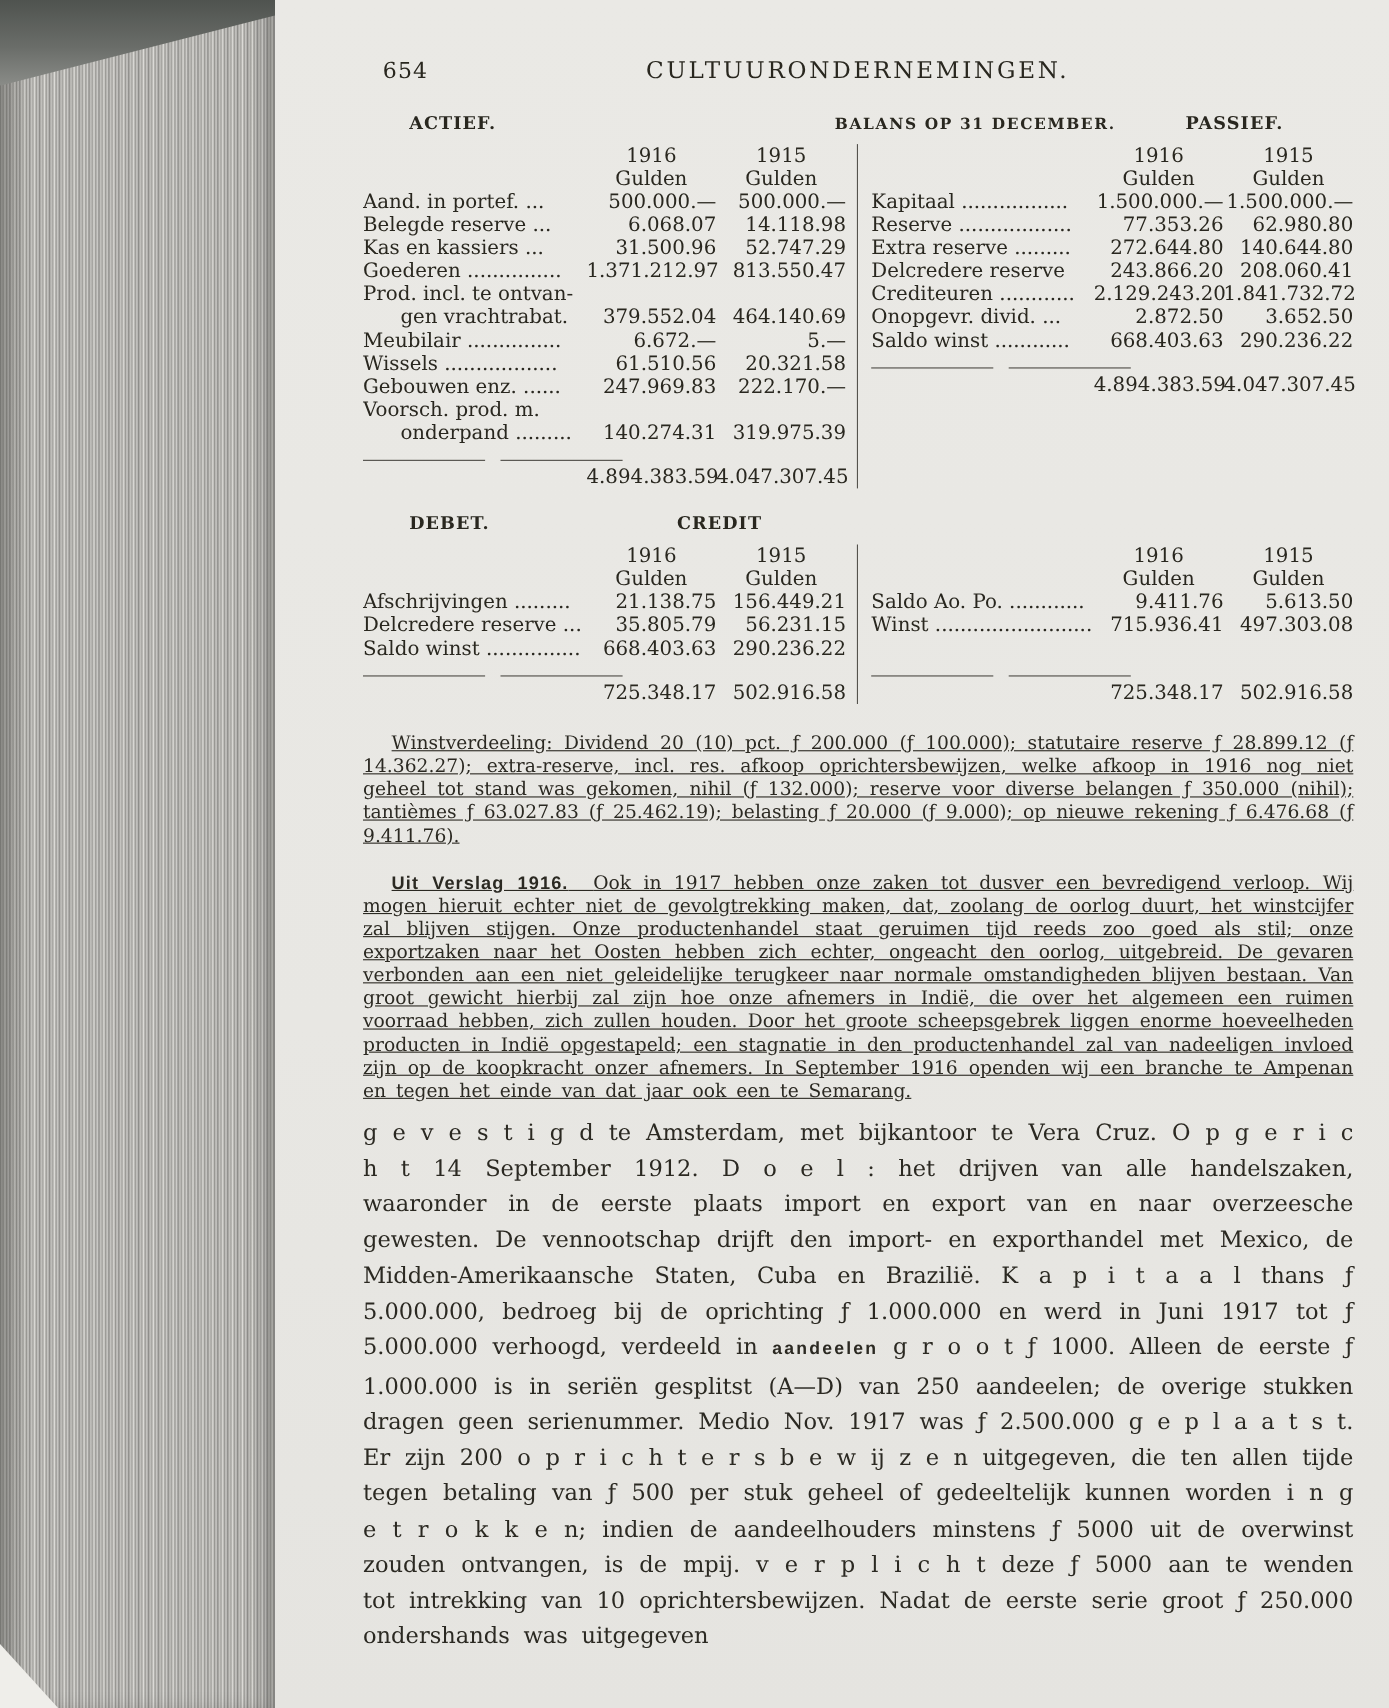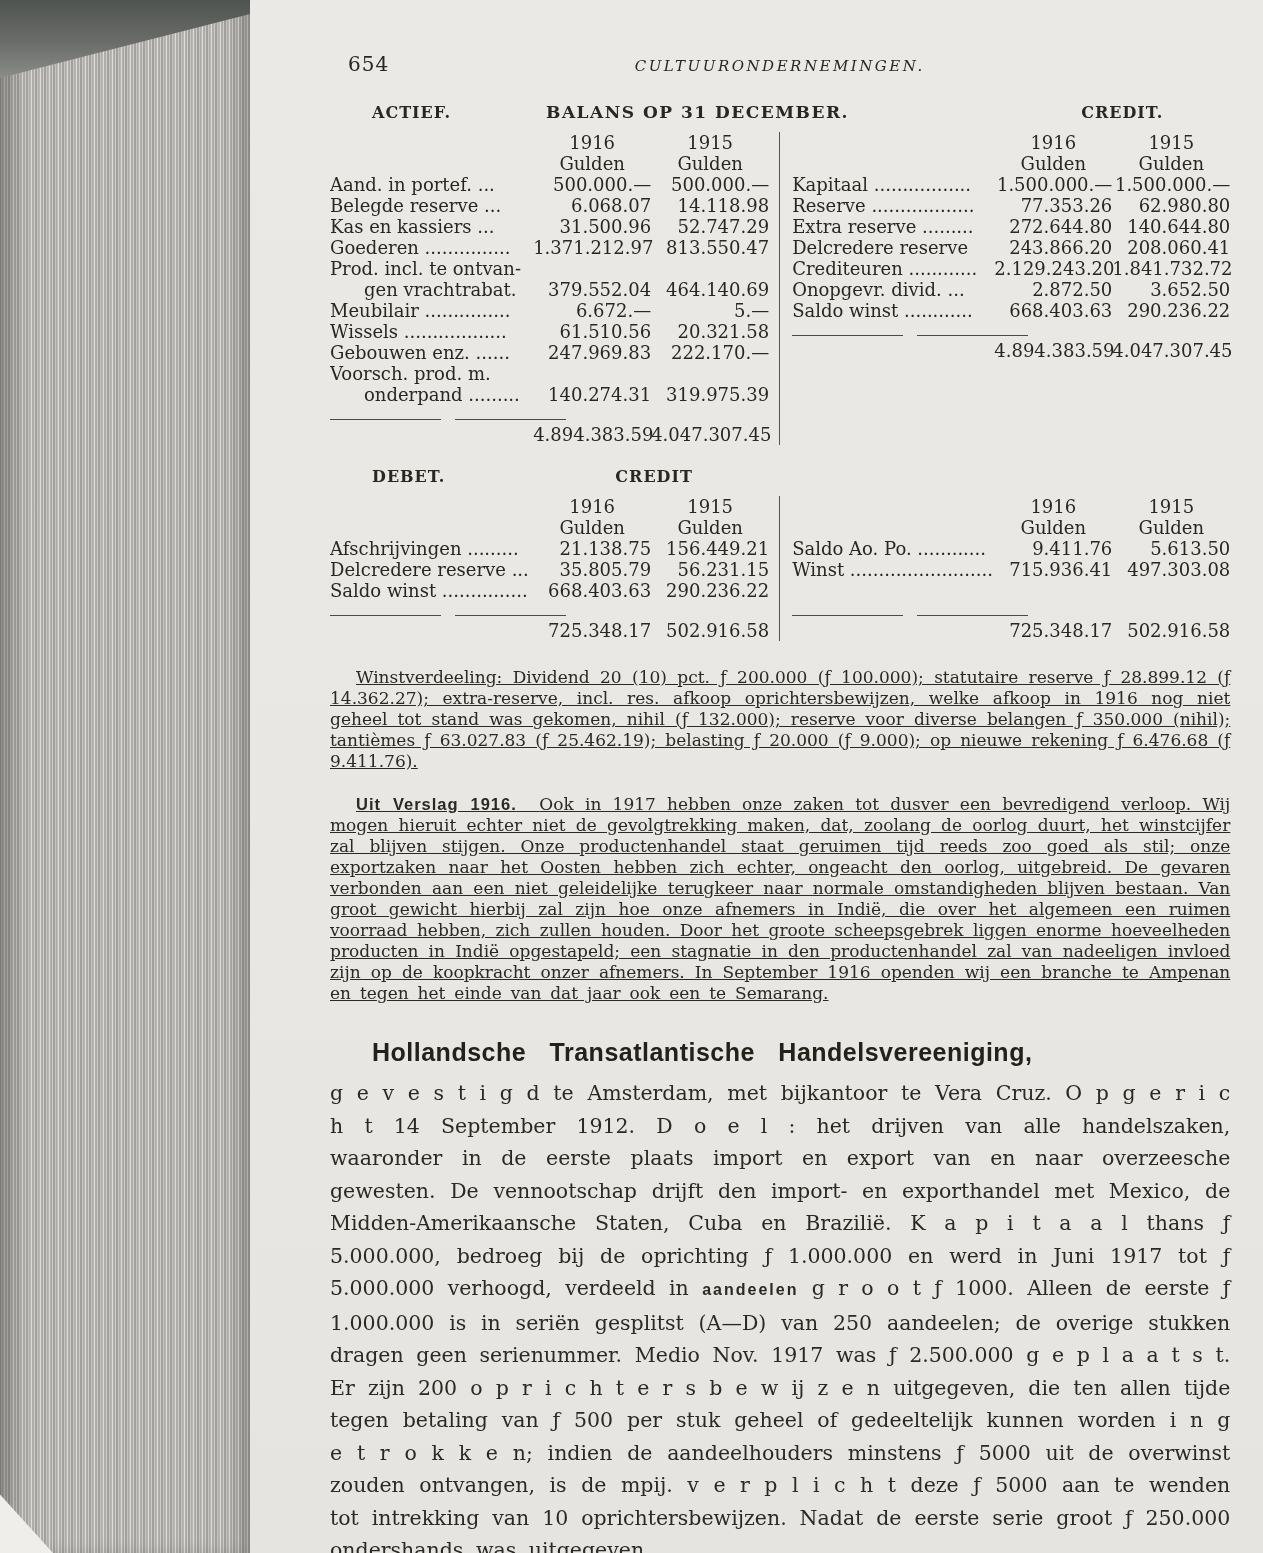--- a/index.html
+++ b/index.html
@@ -35,27 +35,27 @@
   
   .page {
     flex:1; height:100%;
     background:linear-gradient(180deg,#eae9e5 0%, #e8e7e3 60%, #e5e4e0 100%);
     padding:52px 48px 0 80px;
   }
 
   .page-head { display:flex; align-items:baseline;margin-left:18px; }
   .page-num { font-size:20px; letter-spacing:1px; }
   .running-title {
-    flex:1; text-align:center; font-style:italic; font-size:15px;
+    flex:1; text-align:center; font-size:21px;
     letter-spacing:2.5px; padding-right:60px;
   }
 
   .section-titles { display:flex; align-items:baseline; margin-top:26px; font-weight:bold; }
   .section-titles .lbl-left  { width:24%; padding-left:42px; font-size:16px; letter-spacing:1px; }
-  .section-titles .lbl-mid   { flex:1; text-align:left; font-size:17px; letter-spacing:1.5px; }
+  .section-titles .lbl-mid   { flex:1; text-align:right; font-size:14px; letter-spacing:1.5px; }
   .section-titles .lbl-right { width:24%; text-align:center; font-size:16px; letter-spacing:1px; }
 
   .fin-table { display:flex; margin-top:10px; font-size:18px; }
   .half { width:50%; }
   .half.left  { border-right:1.5px solid #55534d; padding-right:10px; }
   .half.right { padding-left:12px; }
   .frow { display:flex; line-height:21px; }
   .flabel { flex:1; white-space:nowrap; overflow:hidden; }
   .flabel.indent { padding-left:34px; }
   .fval { width:118px; text-align:right; white-space:nowrap; flex-shrink:0; }
@@ -99,21 +99,21 @@
 <div class="page">
 
   <div class="page-head">
     <span class="page-num">654</span>
     <span class="running-title">CULTUURONDERNEMINGEN.</span>
   </div>
 
   <div class="section-titles">
     <span class="lbl-left">ACTIEF.</span>
     <span class="lbl-mid">BALANS OP 31 DECEMBER.</span>
-    <span class="lbl-right">CREDIT.</span>
+    <span class="lbl-right">PASSIEF.</span>
   </div>
 
   <div class="fin-table">
     <div class="half left">
       <div class="frow fhead">
         <span class="flabel"></span>
         <span class="fval">1916</span>
         <span class="fval">1915</span>
       </div>
       <div class="frow fhead">
@@ -324,17 +324,16 @@
           <span class="fval">725.348.17</span>
           <span class="fval">502.916.58</span>
         </div>
     </div>
   </div>
 
   <p class="para">Winstverdeeling:  Dividend 20 (10) pct. ƒ 200.000 (ƒ 100.000); statutaire reserve ƒ 28.899.12 (ƒ 14.362.27); extra-reserve, incl. res. afkoop oprichtersbewijzen, welke afkoop in 1916 nog niet geheel tot stand was gekomen, nihil (ƒ 132.000); reserve voor diverse belangen ƒ 350.000 (nihil); tantièmes ƒ 63.027.83 (ƒ 25.462.19); belasting ƒ 20.000 (ƒ 9.000); op nieuwe rekening ƒ 6.476.68 (ƒ 9.411.76).</p>
 
   <p class="para verslag"><span class="lead-bold">Uit Verslag 1916.</span>&nbsp; <span>Ook in 1917 hebben onze zaken tot dusver een bevredigend verloop. Wij mogen hieruit echter niet de gevolgtrekking maken, dat, zoolang de oorlog duurt, het winstcijfer zal blijven stijgen. Onze productenhandel staat geruimen tijd reeds zoo goed als stil; onze exportzaken naar het Oosten hebben zich echter, ongeacht den oorlog, uitgebreid. De gevaren verbonden aan een niet geleidelijke terugkeer naar normale omstandigheden blijven bestaan. Van groot gewicht hierbij zal zijn hoe onze afnemers in Indië, die over het algemeen een ruimen voorraad hebben, zich zullen houden. Door het groote scheepsgebrek liggen enorme hoeveelheden producten in Indië opgestapeld; een stagnatie in den productenhandel zal van nadeeligen invloed zijn op de koopkracht onzer afnemers. In September 1916 openden wij een branche te Ampenan en tegen het einde van dat jaar ook een te Semarang.</span></p>
 
-  <h2 class="company-heading">Hollandsche Transatlantische Handelsvereeniging,</h2>
 
   <p class="company-body"><span>g e v e s t i g d  te  Amsterdam,  met  bijkantoor  te  Vera  Cruz.  O p g e r i c h t  14 September 1912.  D o e l :  het drijven van alle handelszaken, waaronder in de eerste plaats import en export van en naar overzeesche gewesten. De vennootschap drijft den import- en exporthandel met Mexico, de Midden-Amerikaansche Staten, Cuba en Brazilië. K a p i t a a l  thans ƒ 5.000.000, bedroeg bij de oprichting ƒ 1.000.000 en werd in Juni 1917 tot ƒ 5.000.000 verhoogd, verdeeld in </span><span class="inline-bold">aandeelen</span><span>  g r o o t  ƒ 1000.  Alleen de eerste ƒ 1.000.000 is in seriën gesplitst (A—D) van 250 aandeelen; de overige stukken dragen geen serienummer. Medio Nov. 1917 was ƒ 2.500.000  g e p l a a t s t.  Er zijn 200  o p r i c h t e r s b e w ij z e n  uitgegeven, die ten allen tijde tegen betaling van ƒ 500 per stuk geheel of gedeeltelijk kunnen worden  i n g e t r o k k e n;  indien de aandeelhouders minstens ƒ 5000 uit de overwinst zouden ontvangen, is de mpij.  v e r p l i c h t  deze ƒ 5000 aan te wenden tot intrekking van 10 oprichtersbewijzen. Nadat de eerste serie groot ƒ 250.000 ondershands was uitgegeven</span></p>
 
 </div>
 
 </body></html>

